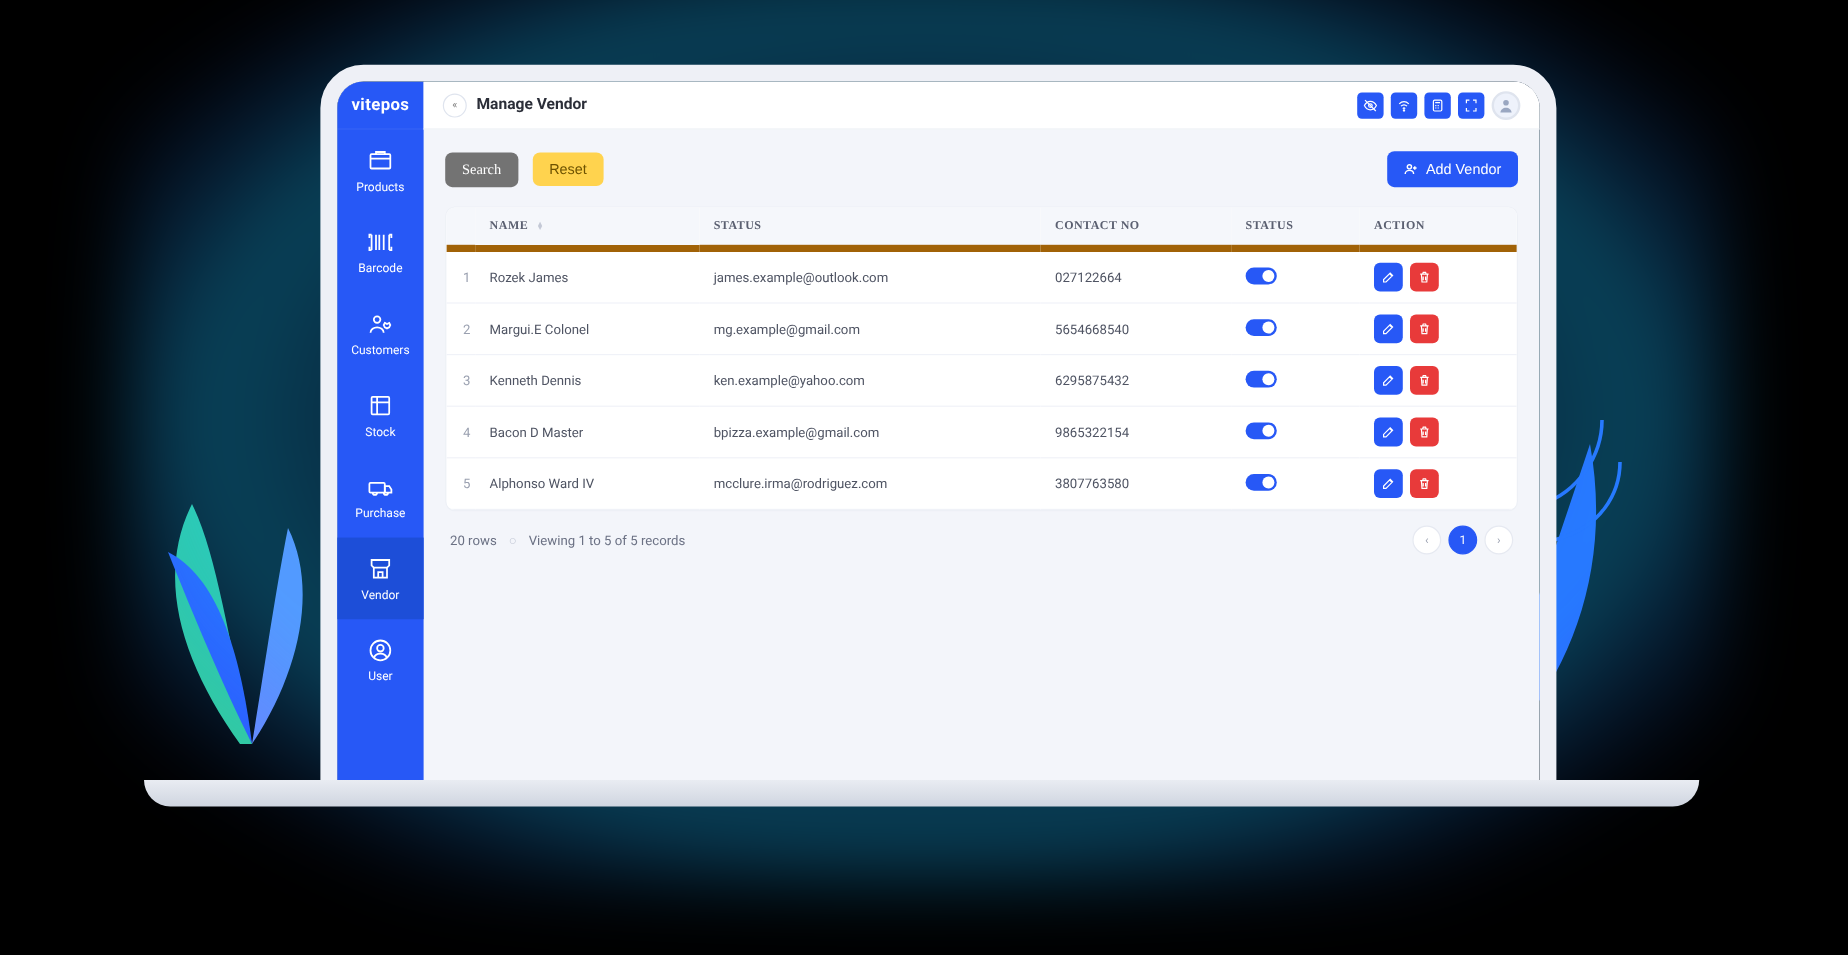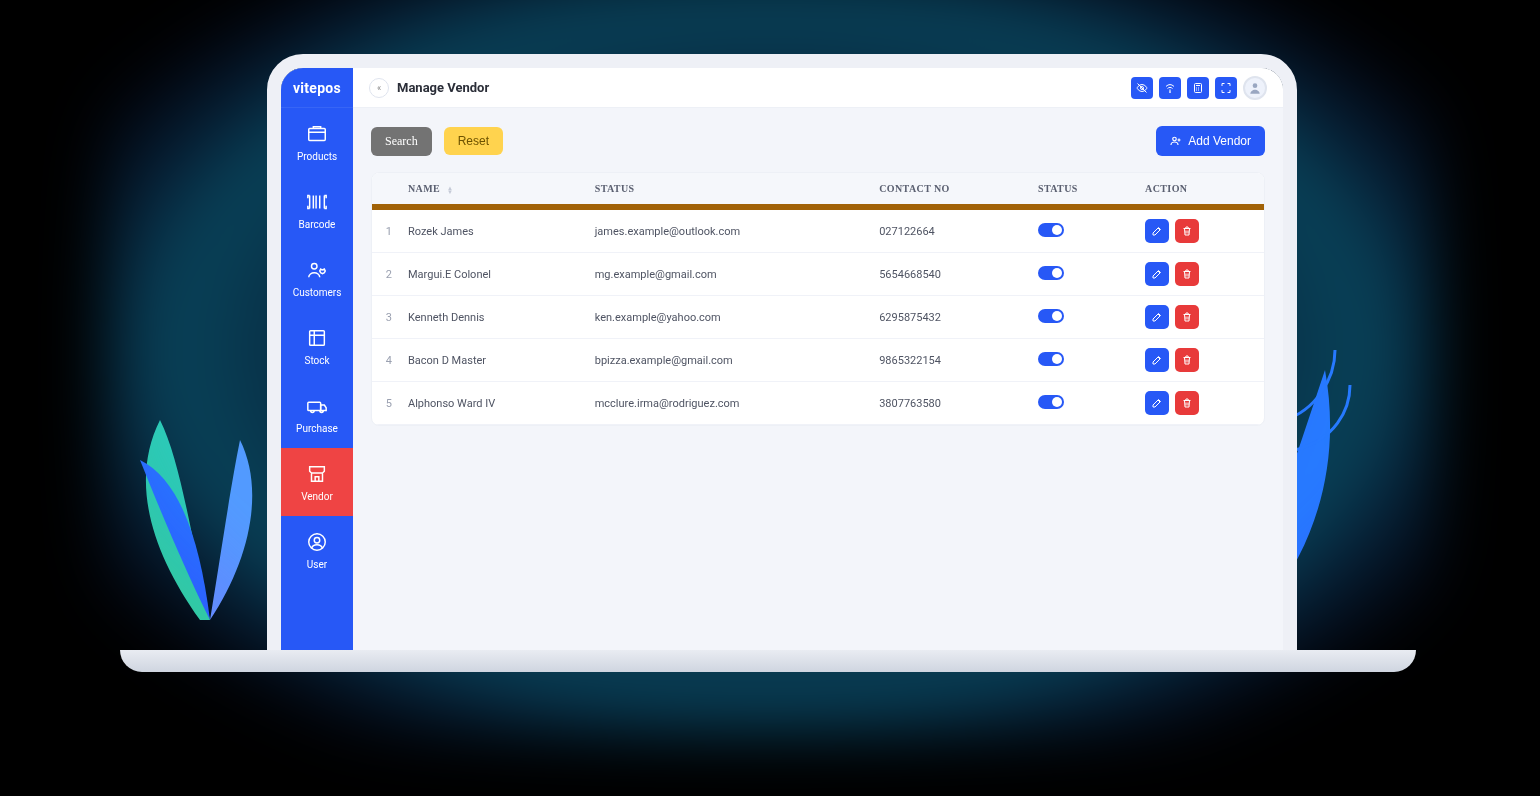--- a/index.html
+++ b/index.html
@@ -13,21 +13,21 @@
 .frame { position: absolute; left: 267px; top: 54px; width: 1030px; height: 610px; background: #f3f5fa; border: 14px solid #eef0f6; border-radius: 36px 36px 0 0; overflow: hidden; z-index: 2; }
 .frame-bottom { position: absolute; left: 120px; top: 650px; width: 1296px; height: 22px; background: linear-gradient(#e9ecf2, #cfd5e0); border-radius: 0 0 40px 40px; z-index: 2; }
 .glow { position: absolute; inset: -60px; filter: blur(30px); pointer-events: none; z-index: 1; }
 
 .app { display: flex; width: 100%; height: 100%; background: #f3f5fa; font-size: 12px; color: #333; }
 
 
 .sidebar { width: 72px; background: #2758f6; display: flex; flex-direction: column; color: #fff; flex-shrink: 0; }
 .logo { height: 40px; display: flex; align-items: center; justify-content: center; font-weight: 700; font-size: 14px; letter-spacing: 0.3px; border-bottom: 1px solid rgba(255,255,255,0.08);}
 .nav-item { display: flex; flex-direction: column; align-items: center; justify-content: center; height: 68px; cursor: pointer; font-size: 10px; gap: 6px; }
-.nav-item.active { background: #ef4444; }
+.nav-item.active { background: #1d4ed8; }
 .nav-item svg { width: 22px; height: 22px; }
 
 
 .main { flex: 1; display: flex; flex-direction: column; min-width: 0; }
 .topbar { height: 40px; background: #fff; display: flex; align-items: center; padding: 0 16px; border-bottom: 1px solid #edf0f6; gap: 8px; }
 .collapse-btn { width: 20px; height: 20px; border: 1px solid #dfe4ee; border-radius: 50%; display: flex; align-items: center; justify-content: center; cursor: pointer; color: #888; font-size: 9px; }
 .page-title { flex: 1; text-align: left; font-weight: 700; font-size: 13px; color: #2b2e38; }
 .top-icons { display: flex; gap: 6px; align-items: center; }
 .ticon { width: 22px; height: 22px; background: #2758f6; border-radius: 4px; display: flex; align-items: center; justify-content: center; color: #fff; cursor: pointer; }
 .ticon svg { width: 12px; height: 12px; }
@@ -329,18 +329,32 @@
                           <path d="M5 7h14M10 4h4l1 3H9zM7 7l1 13h8l1-13M10 11v6M14 11v6"></path>
                         </svg>
                       </div>
                     </div>
                   </td>
                 </tr>
               </tbody>
           </table>
         </div>
 
+        <div class="footer-row">
+          <span>20 rows</span>
+          <span class="dot">○</span>
+          <span>Viewing 1 to 5 of 5 records</span>
+          <div class="pager">
+            <div class="pbtn">
+              <span>‹</span>
+            </div>
+            <div class="pbtn active">1</div>
+            <div class="pbtn">
+              <span>›</span>
+            </div>
+          </div>
+        </div>
 
       </div>
     </div>
   </div>
 </div>
 <div class="frame-bottom"></div>
 
 </body></html>

